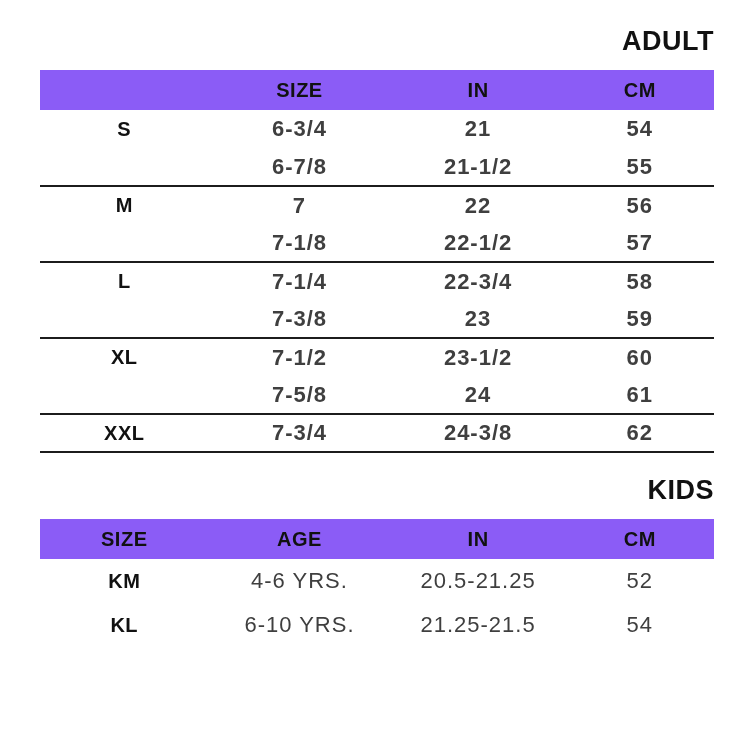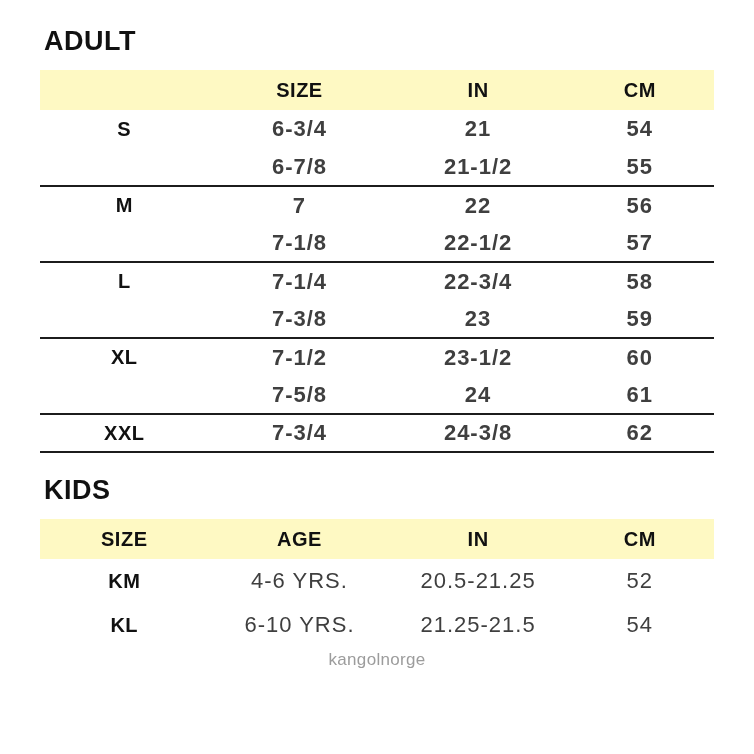--- a/index.html
+++ b/index.html
@@ -14,33 +14,34 @@
   .page {
     padding: 26px 40px 0 40px;
   }
   .section-title {
     margin: 0 0 14px 4px;
     font-size: 27px;
     font-weight: bold;
     letter-spacing: 0.5px;
     color: #111111;
     line-height: 30px;
+    text-align: right;
   }
   .section-title.kids { margin-top: 22px; }
   table {
     width: 100%;
     border-collapse: collapse;
     table-layout: fixed;
   }
   col.c1 { width: 25%; }
   col.c2 { width: 27%; }
   col.c3 { width: 26%; }
   col.c4 { width: 22%; }
   thead th {
-    background: #fef9c3;
+    background: #8b5cf6;
     height: 40px;
     font-size: 20px;
     font-weight: bold;
     letter-spacing: 0.5px;
     color: #111111;
     text-align: center;
     vertical-align: middle;
     padding: 0;
   }
   td {
@@ -183,15 +184,14 @@
       </tr>
       <tr>
         <td class="lbl">KL</td>
         <td>6-10 YRS.</td>
         <td>21.25-21.5</td>
         <td>54</td>
       </tr>
     </tbody>
   </table>
 
-  <div class="footer-brand">kangolnorge</div>
 
 </div>
 
 </body></html>

